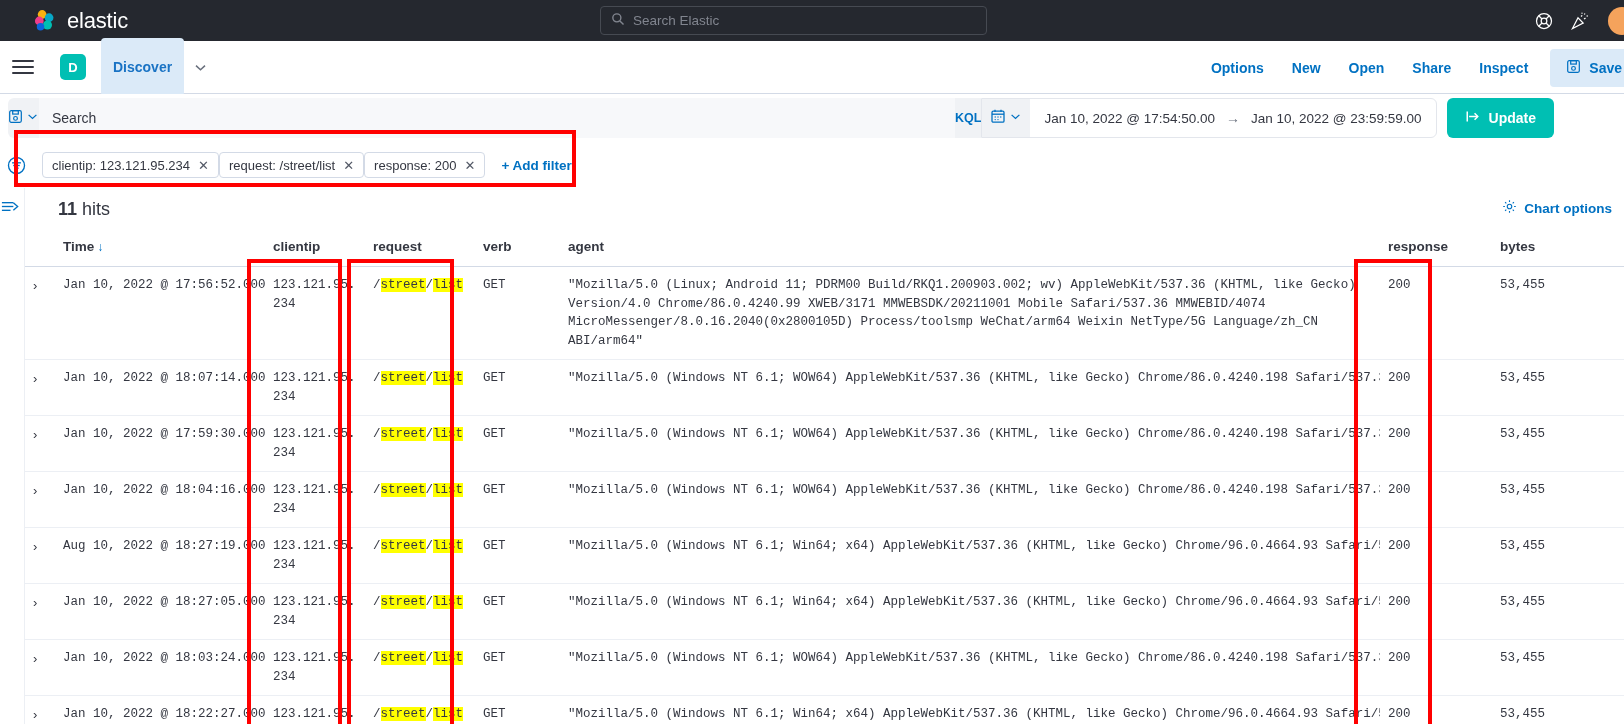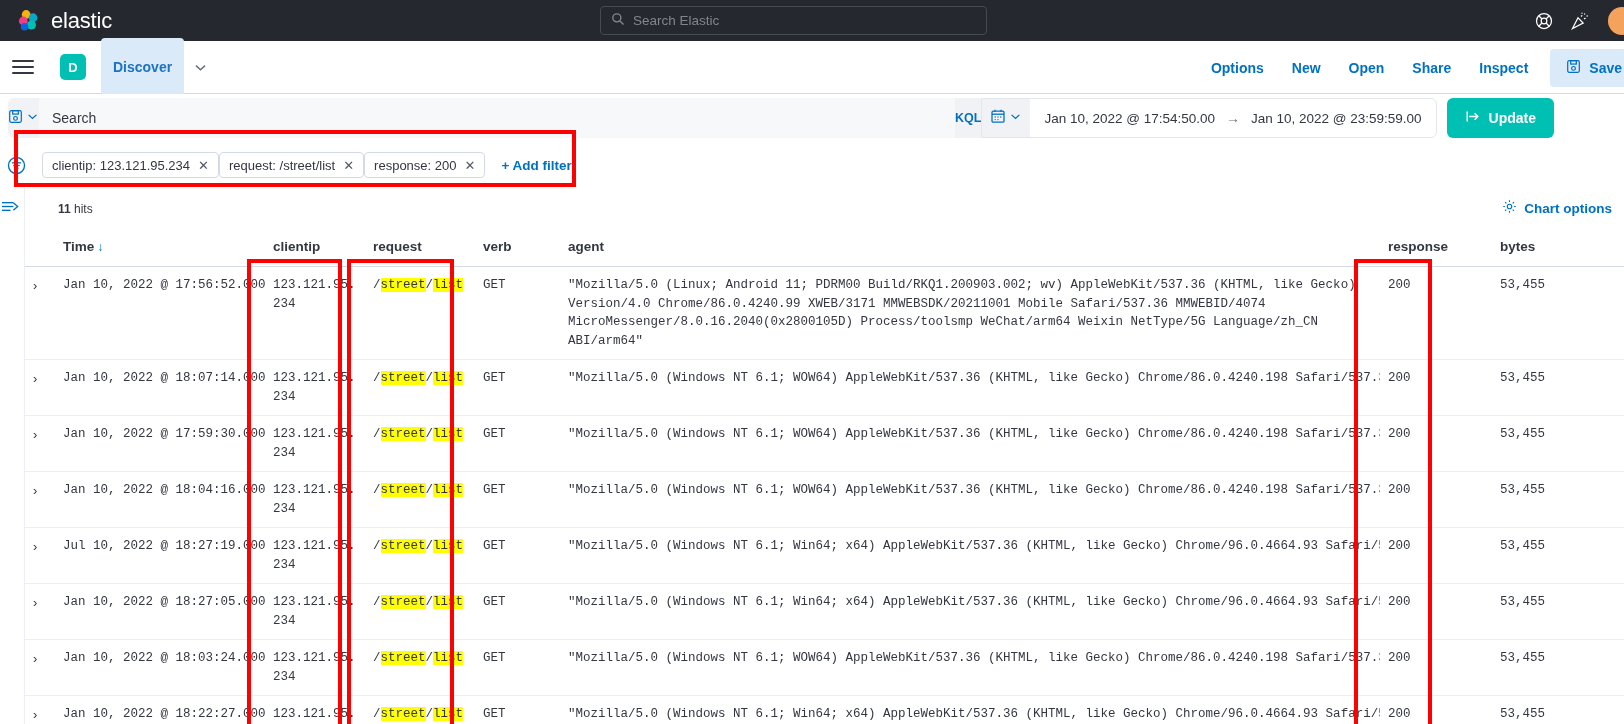--- a/index.html
+++ b/index.html
@@ -11,21 +11,21 @@
     -webkit-font-smoothing: antialiased;
   }
 
   
   .top-header {
     position: absolute; top: 0; left: 0;
     width: 1624px; height: 41px;
     background: #25282f;
     display: flex; align-items: center;
   }
-  .brand { display: flex; align-items: center; gap: 9px; padding-left: 16px; }
+  .brand { display: flex; align-items: center; gap: 9px; padding-left: 32px; }
   .elastic-logo { width: 26px; height: 26px; position: relative; }
   .brand-name {
     color: #ffffff; font-size: 22px; letter-spacing: -0.2px;
     font-weight: 400; line-height: 1;
   }
   .global-search-wrap {
     position: absolute; left: 600px; top: 6px;
     width: 387px; height: 29px;
   }
   .global-search {
@@ -169,21 +169,21 @@
   }
 
   
   .hits-bar {
     position: absolute; top: 188px; left: 24px;
     width: 1600px; height: 42px;
     background: #ffffff;
     display: flex; align-items: center;
     border-left: 1px solid #eceff4;
   }
-  .hits-text { margin-left: 33px; font-size: 12px; color: #343741; }
+  .hits-text { margin-left: 33px; font-size: 18px; color: #343741; }
   .hits-text b { font-weight: 700; }
   .chart-options {
     position: absolute; right: 12px; top: 11px;
     display: flex; align-items: center; gap: 7px;
     color: #0071c2; font-size: 13.5px; font-weight: 600;
     cursor: pointer; white-space: nowrap;
   }
   .sidebar-expand-icon {
     position: absolute; left: 0px; top: 196px;
     width: 22px; display: flex; cursor: pointer;
@@ -514,21 +514,21 @@
           <td class="c-time">Jan 10, 2022 @ 18:04:16.000</td>
           <td class="c-ip">123.121.95.234</td>
           <td class="c-req"><span>/</span><span class="hl">street</span><span>/</span><span class="hl">list</span></td>
           <td class="c-verb">GET</td>
           <td class="c-agent">"Mozilla/5.0 (Windows NT 6.1; WOW64) AppleWebKit/537.36 (KHTML, like Gecko) Chrome/86.0.4240.198 Safari/537.36"</td>
           <td class="c-resp">200</td>
           <td class="c-bytes">53,455</td>
         </tr>
         <tr>
           <td><span class="expand-caret">›</span></td>
-          <td class="c-time">Jul 10, 2022 @ 18:27:19.000</td>
+          <td class="c-time">Aug 10, 2022 @ 18:27:19.000</td>
           <td class="c-ip">123.121.95.234</td>
           <td class="c-req"><span>/</span><span class="hl">street</span><span>/</span><span class="hl">list</span></td>
           <td class="c-verb">GET</td>
           <td class="c-agent">"Mozilla/5.0 (Windows NT 6.1; Win64; x64) AppleWebKit/537.36 (KHTML, like Gecko) Chrome/96.0.4664.93 Safari/537.36"</td>
           <td class="c-resp">200</td>
           <td class="c-bytes">53,455</td>
         </tr>
         <tr>
           <td><span class="expand-caret">›</span></td>
           <td class="c-time">Jan 10, 2022 @ 18:27:05.000</td>

